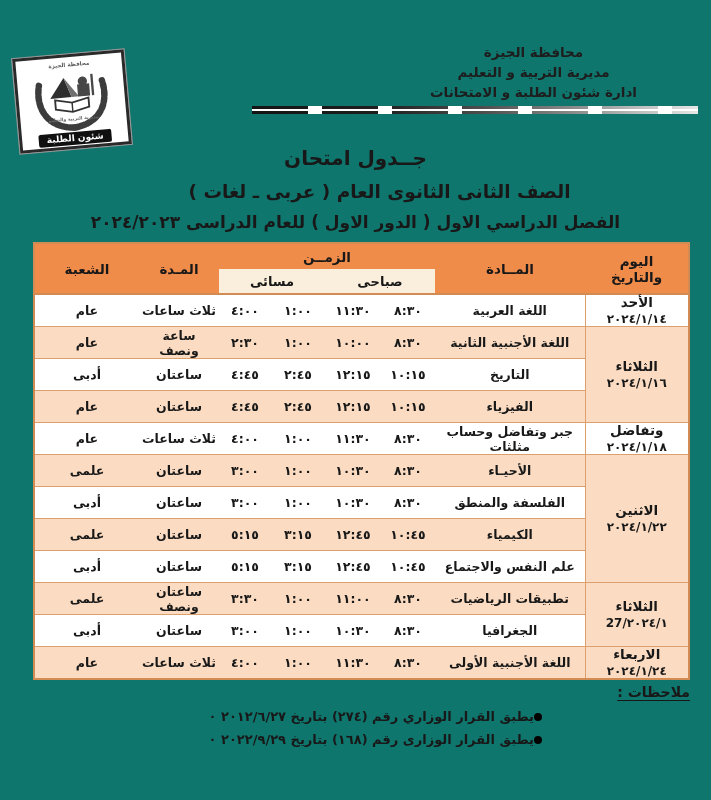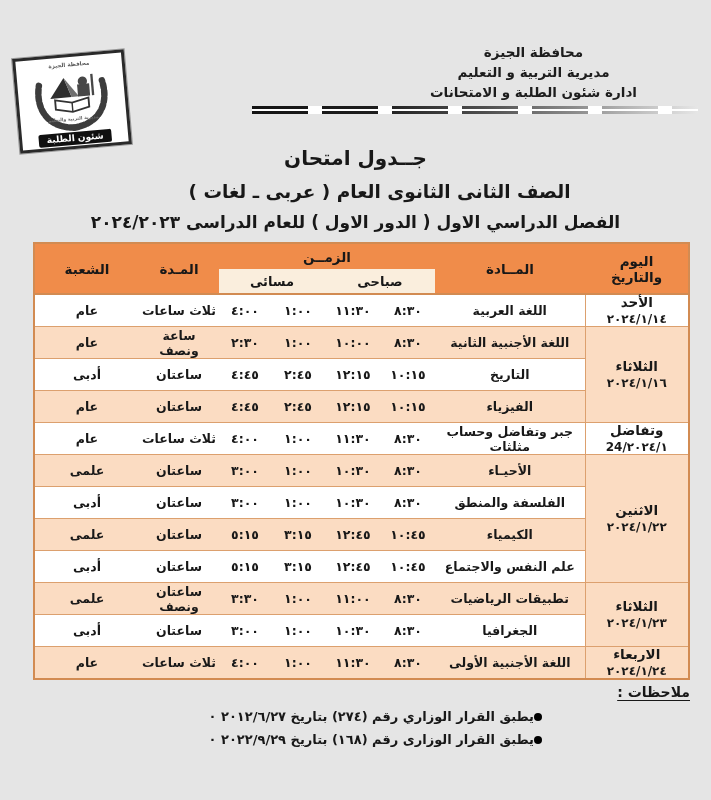--- a/index.html
+++ b/index.html
@@ -9,21 +9,21 @@
     --border-light:#DCA06E;
     --border-dark:#D28B52;
     --ink:#181818;
   }
   *{box-sizing:border-box;}
   html,body{margin:0;padding:0;}
   body{
     width:711px;height:800px;background:#ffffff;color:var(--ink);
     font-family:"DejaVu Sans",sans-serif;font-weight:700;
   }
-  .page{position:relative;width:711px;height:800px;overflow:hidden;direction:rtl;background:#e5e5e5;margin-left:25px;}
+  .page{position:relative;width:711px;height:800px;overflow:hidden;direction:rtl;background:#0f766e;margin-left:25px;}
 
   
   .org-block{position:absolute;top:42px;right:74px;text-align:center;font-size:13.5px;line-height:20px;color:#1d1d1d;}
   .org-block div{white-space:nowrap;}
 
   .logo{
     position:absolute;top:54px;left:16px;width:112px;height:95px;background:#fff;
     border:3px solid #2a2a2a;transform:rotate(-5deg);
     box-shadow:0 0 0 1px #9a9a9a;
   }
@@ -188,21 +188,21 @@
           <td class="c-time">١٠:١٥</td>
           <td class="c-time">١٢:١٥</td>
           <td class="c-time">٢:٤٥</td>
           <td class="c-time">٤:٤٥</td>
           <td class="c-duration">ساعتان</td>
           <td class="c-section">عام</td>
         </tr>
         <tr class="r-white">
           <td class="day-cell d-white" rowspan="1">
             <div class="day-name">وتفاضل</div>
-            <div class="day-date">٢٠٢٤/١/24</div>
+            <div class="day-date">٢٠٢٤/١/١٨</div>
           </td>
           <td class="c-subject">جبر وتفاضل وحساب مثلثات</td>
           <td class="c-time">٨:٣٠</td>
           <td class="c-time">١١:٣٠</td>
           <td class="c-time">١:٠٠</td>
           <td class="c-time">٤:٠٠</td>
           <td class="c-duration">ثلاث ساعات</td>
           <td class="c-section">عام</td>
         </tr>
         <tr class="r-peach">
@@ -241,21 +241,21 @@
           <td class="c-time">١٠:٤٥</td>
           <td class="c-time">١٢:٤٥</td>
           <td class="c-time">٣:١٥</td>
           <td class="c-time">٥:١٥</td>
           <td class="c-duration">ساعتان</td>
           <td class="c-section">أدبى</td>
         </tr>
         <tr class="r-peach">
           <td class="day-cell d-peach" rowspan="2">
             <div class="day-name">الثلاثاء</div>
-            <div class="day-date">٢٠٢٤/١/٢٣</div>
+            <div class="day-date">٢٠٢٤/١/27</div>
           </td>
           <td class="c-subject">تطبيقات الرياضيات</td>
           <td class="c-time">٨:٣٠</td>
           <td class="c-time">١١:٠٠</td>
           <td class="c-time">١:٠٠</td>
           <td class="c-time">٣:٣٠</td>
           <td class="c-duration">ساعتان ونصف</td>
           <td class="c-section">علمى</td>
         </tr>
         <tr class="r-white">

